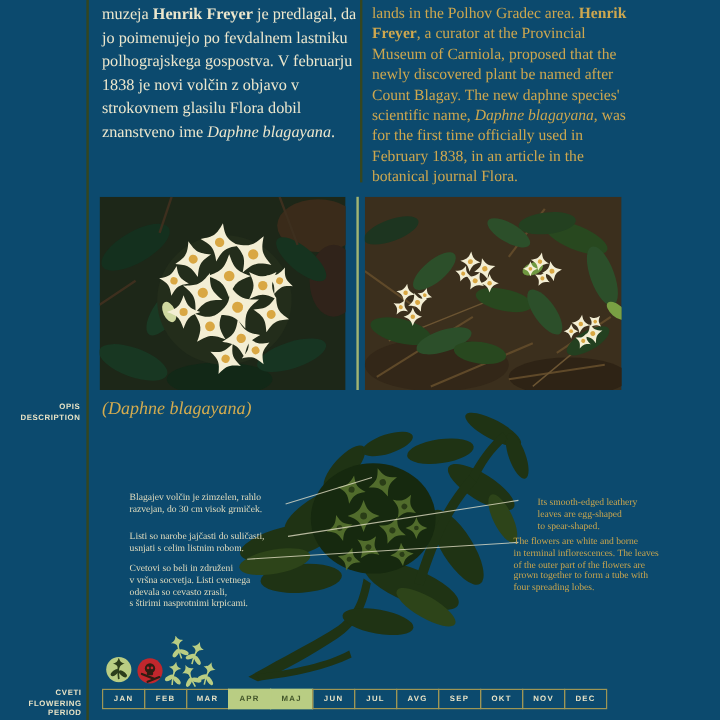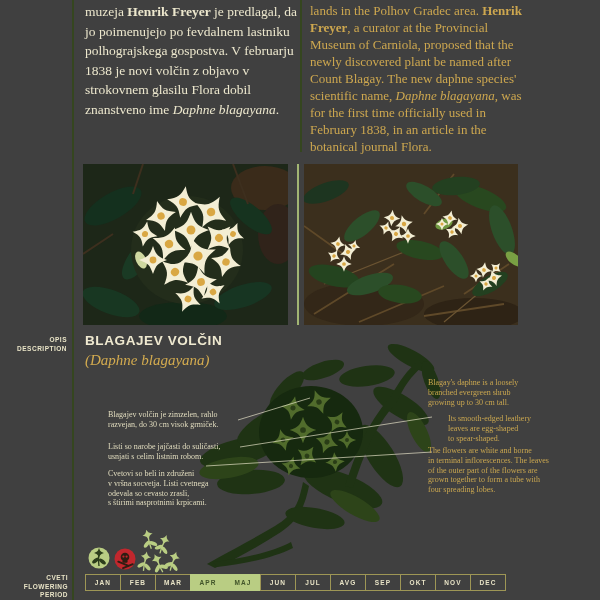--- a/index.html
+++ b/index.html
@@ -1,16 +1,16 @@
 <!DOCTYPE html>
 <html><head>
 <meta charset="utf-8">
 <style>
   html,body{margin:0;padding:0;background:#45592a;}
-  .page{position:relative;width:600px;height:600px;background:#404040;overflow:hidden;
+  .page{position:relative;width:600px;height:600px;background:#0c4a6e;overflow:hidden;
         font-family:"Liberation Serif",serif;}
   .abs{position:absolute;}
   .rule{background:#35461f;}
   .para{font-size:13.5px;line-height:19.5px;text-align:left;}
   .para-sl{color:#ece7cd;}
   .para-en{color:#cda74f;font-size:13px;line-height:17px;}
   .side-label{font-family:"Liberation Sans",sans-serif;font-size:6.5px;line-height:8.5px;
               letter-spacing:.5px;color:#e8e3c6;text-align:right;font-weight:bold;}
   .title-sl,.title-en{font-family:"Liberation Sans",sans-serif;font-weight:bold;
               font-size:13.5px;line-height:19px;letter-spacing:.6px;color:#efe9d0;}
@@ -137,21 +137,20 @@
         </g>
     </svg>
   </div>
 
   <div class="abs side-label" style="left:0;top:336px;width:67px;">
     <div>OPIS</div>
     <div>DESCRIPTION</div>
   </div>
 
   <div class="abs" style="left:85px;top:331px;">
-    <div class="title-sl">BLAGAJEV VOLČIN</div>
     <div class="title-latin">(Daphne blagayana)</div>
   </div>
 
   <div class="abs" style="left:195px;top:336px;width:255px;height:232px;">
     <svg width="255" height="232" viewBox="0 0 255 232">
       <g fill="#1f3314">
         <path d="M12,228 C40,212 60,202 80,190 C100,178 104,166 108,146 L114,150 C110,170 104,184 86,196 C64,210 44,222 20,232 Z"></path>
         <path d="M18,226 C50,222 78,216 96,206 L98,212 C78,222 50,228 22,231 Z"></path>
         <ellipse cx="44" cy="116" rx="40" ry="13" transform="rotate(-14 44 116)"></ellipse>
         <ellipse cx="74" cy="88" rx="36" ry="12" transform="rotate(-30 74 88)"></ellipse>
@@ -197,23 +196,20 @@
 
   <div class="abs annot annot-left" style="left:108px;top:410px;width:140px;">Blagajev volčin je zimzelen, rahlo
 razvejan, do 30 cm visok grmiček.</div>
   <div class="abs annot annot-left" style="left:108px;top:469px;width:140px;">Cvetovi so beli in združeni
 v vršna socvetja. Listi cvetnega
 odevala so cevasto zrasli,
 s štirimi nasprotnimi krpicami.</div>
   <div class="abs annot annot-left" style="left:108px;top:442px;width:140px;">Listi so narobe jajčasti do suličasti,
 usnjati s celim listnim robom.</div>
 
-  <div class="abs annot annot-right" style="left:428px;top:378px;width:128px;">Blagay's daphne is a loosely
-branched evergreen shrub
-growing up to 30 cm tall.</div>
   <div class="abs annot annot-right" style="left:448px;top:414px;width:128px;">Its smooth-edged leathery
 leaves are egg-shaped
 to spear-shaped.</div>
   <div class="abs annot annot-right" style="left:428px;top:446px;width:132px;">The flowers are white and borne
 in terminal inflorescences. The leaves
 of the outer part of the flowers are
 grown together to form a tube with
 four spreading lobes.</div>
 
   <div class="abs" style="left:88px;top:547px;width:22px;height:22px;">

